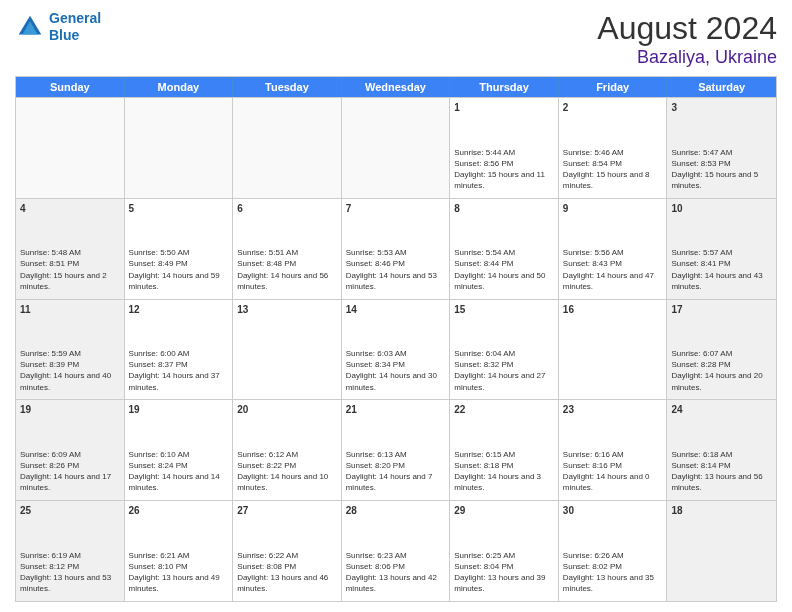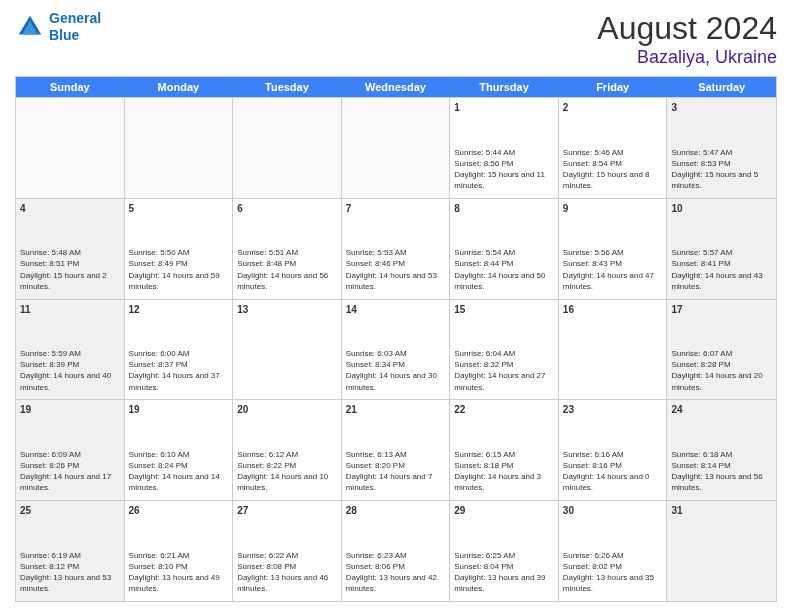--- a/index.html
+++ b/index.html
@@ -273,18 +273,18 @@
           </div>
           <div class="cal-cell">
             <span class="day-num">29</span>
             <div class="cell-info">Sunrise: 6:25 AM<br>Sunset: 8:04 PM<br>Daylight: 13 hours and 39 minutes.</div>
           </div>
           <div class="cal-cell">
             <span class="day-num">30</span>
             <div class="cell-info">Sunrise: 6:26 AM<br>Sunset: 8:02 PM<br>Daylight: 13 hours and 35 minutes.</div>
           </div>
           <div class="cal-cell gray-bg">
-            <span class="day-num">31</span>
+            <span class="day-num">18</span>
           </div>
         </div>
       </div>
   </div>
 </div>
 
 </body></html>

